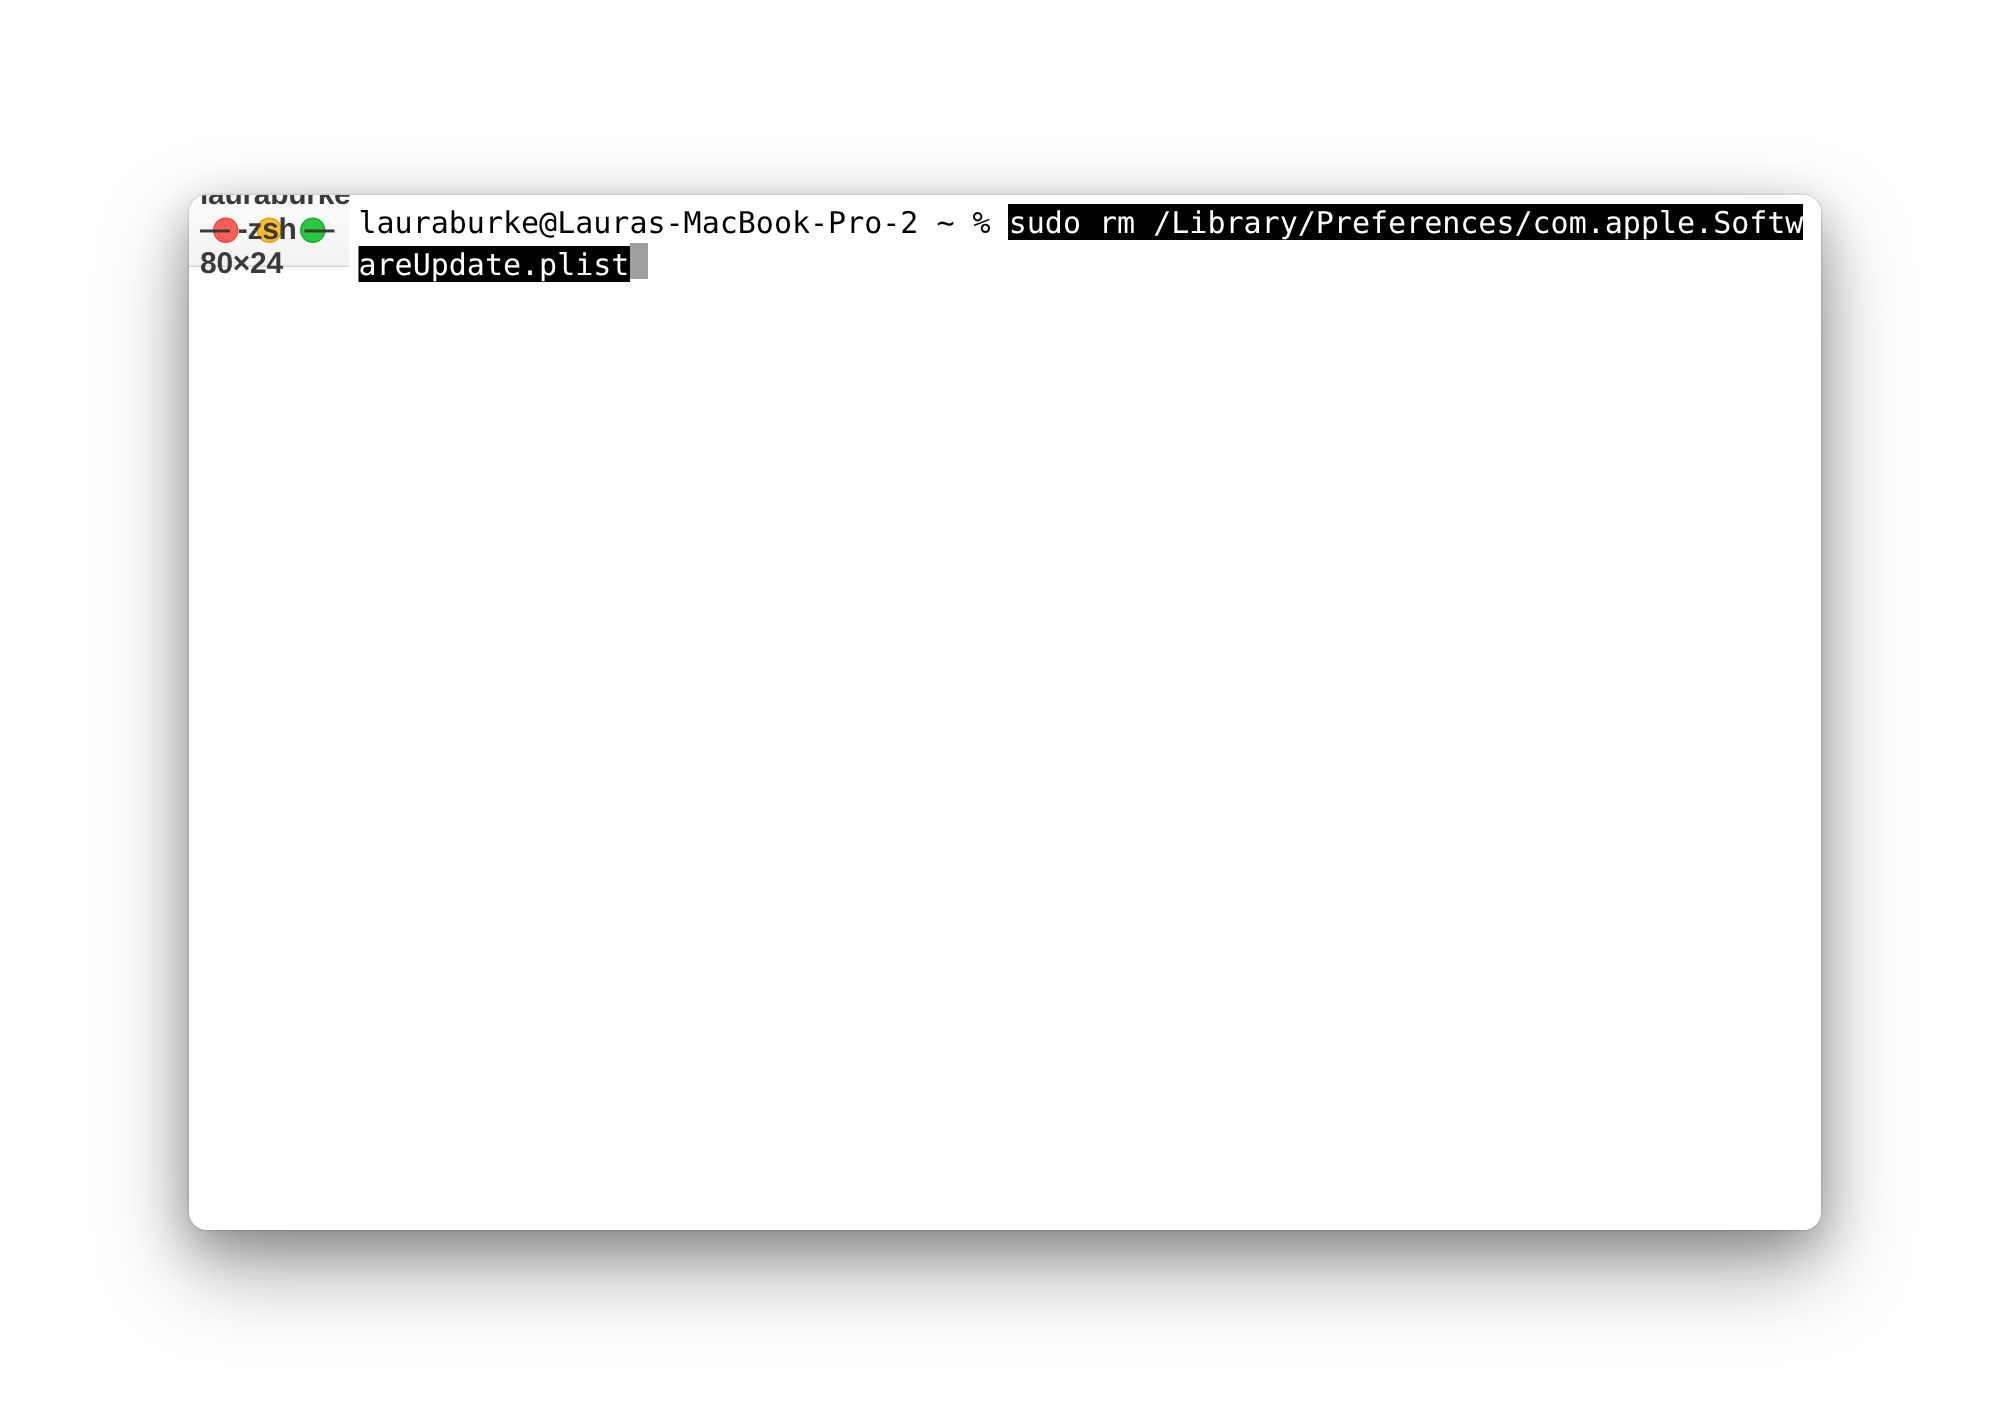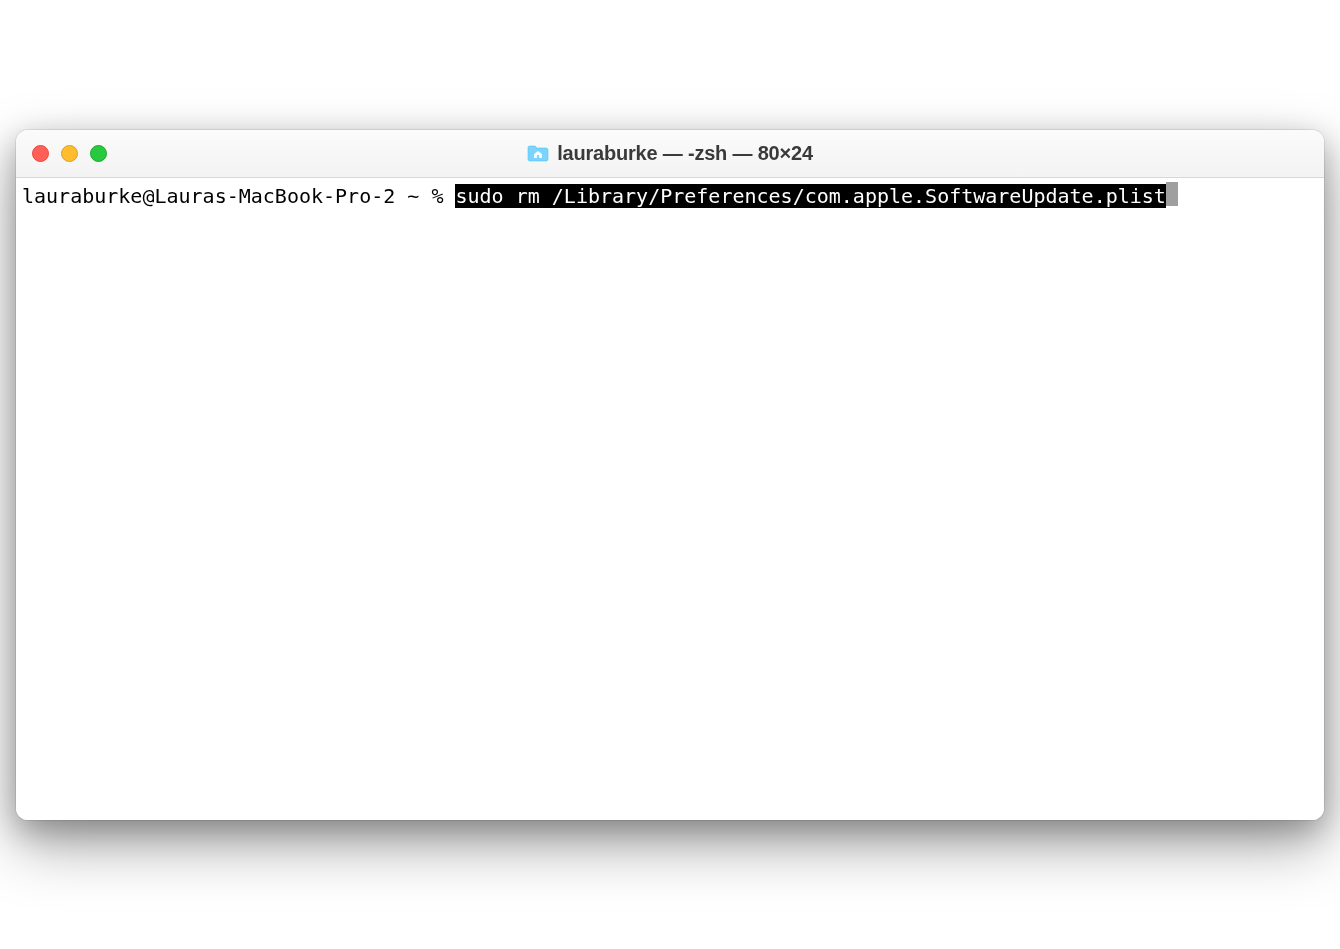--- a/index.html
+++ b/index.html
@@ -12,28 +12,28 @@
       width: 1340px;
       height: 949px;
       background: #ffffff;
       display: flex;
       align-items: center;
       justify-content: center;
       font-family: -apple-system, BlinkMacSystemFont, "Segoe UI", Helvetica, Arial, sans-serif;
     }
     
     .window {
-      width: 1308px;
+      width: 1088px;
       height: 690px;
       background: #ffffff;
       border-radius: 12px;
       box-shadow: 0 0 0 1px rgba(0,0,0,0.08), 0 25px 60px rgba(0,0,0,0.35), 0 10px 30px rgba(0,0,0,0.25);
       overflow: hidden;
       display: flex;
-      flex-direction: column;
+      flex-direction: row;
     }
     
     .titlebar {
       height: 48px;
       background: linear-gradient(to bottom, #fbfbfb, #f3f3f3);
       border-bottom: 1px solid #d8d8d8;
       display: flex;
       align-items: center;
       position: relative;
       padding: 0 16px;

